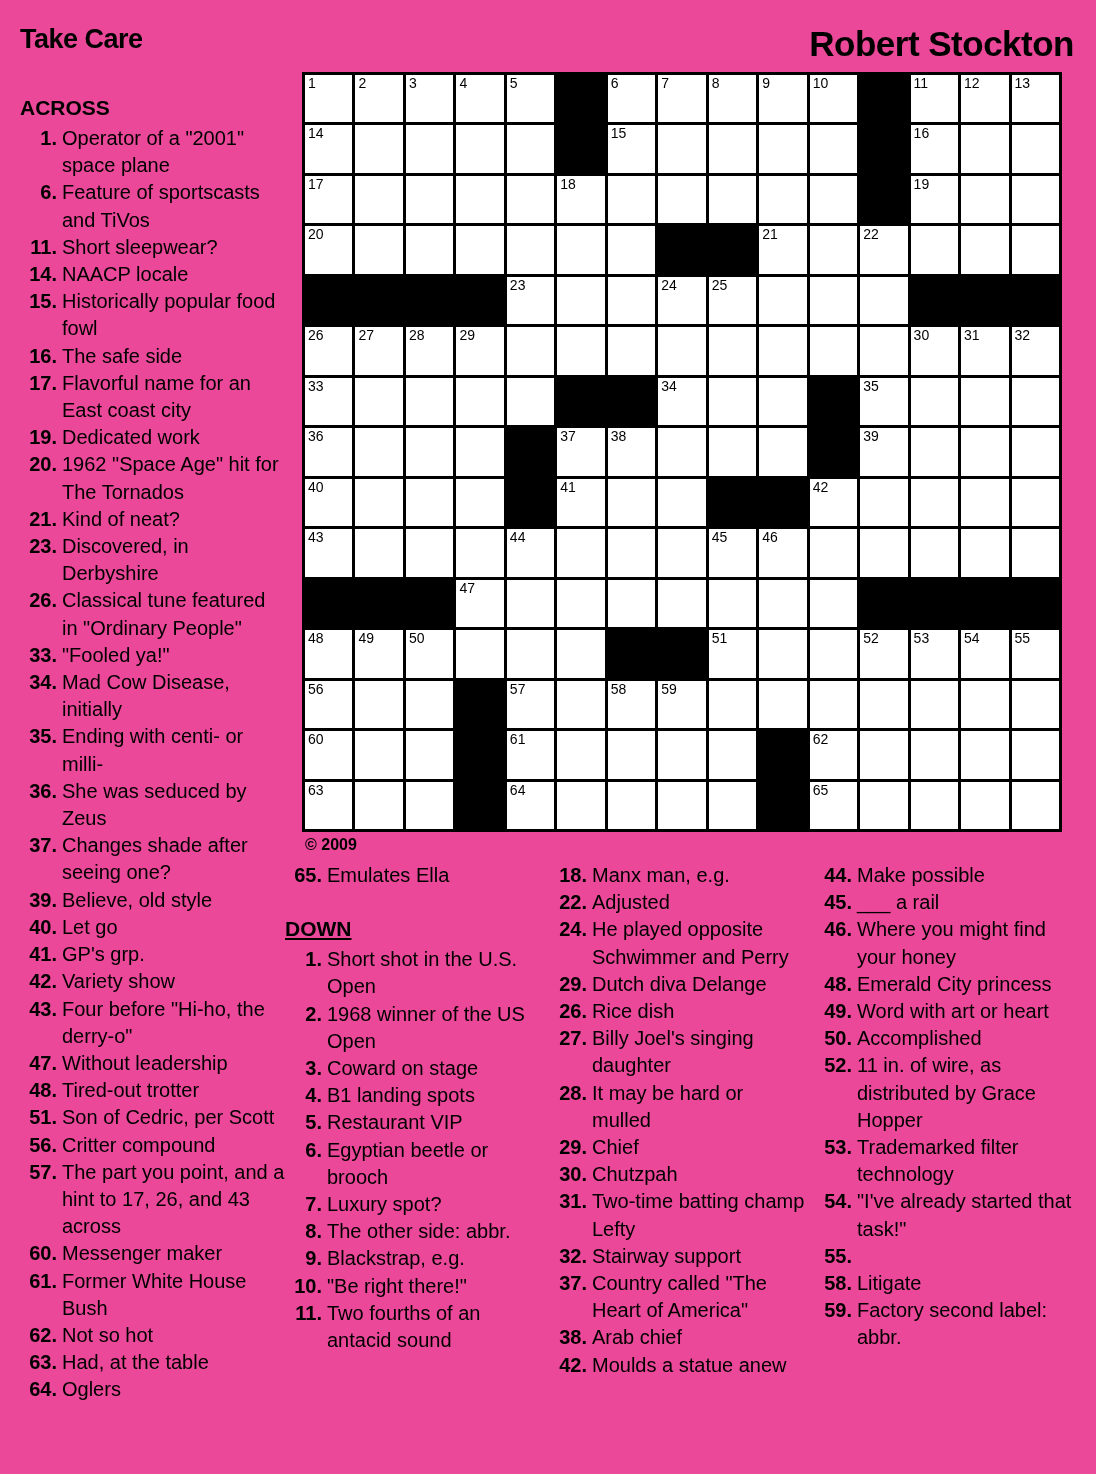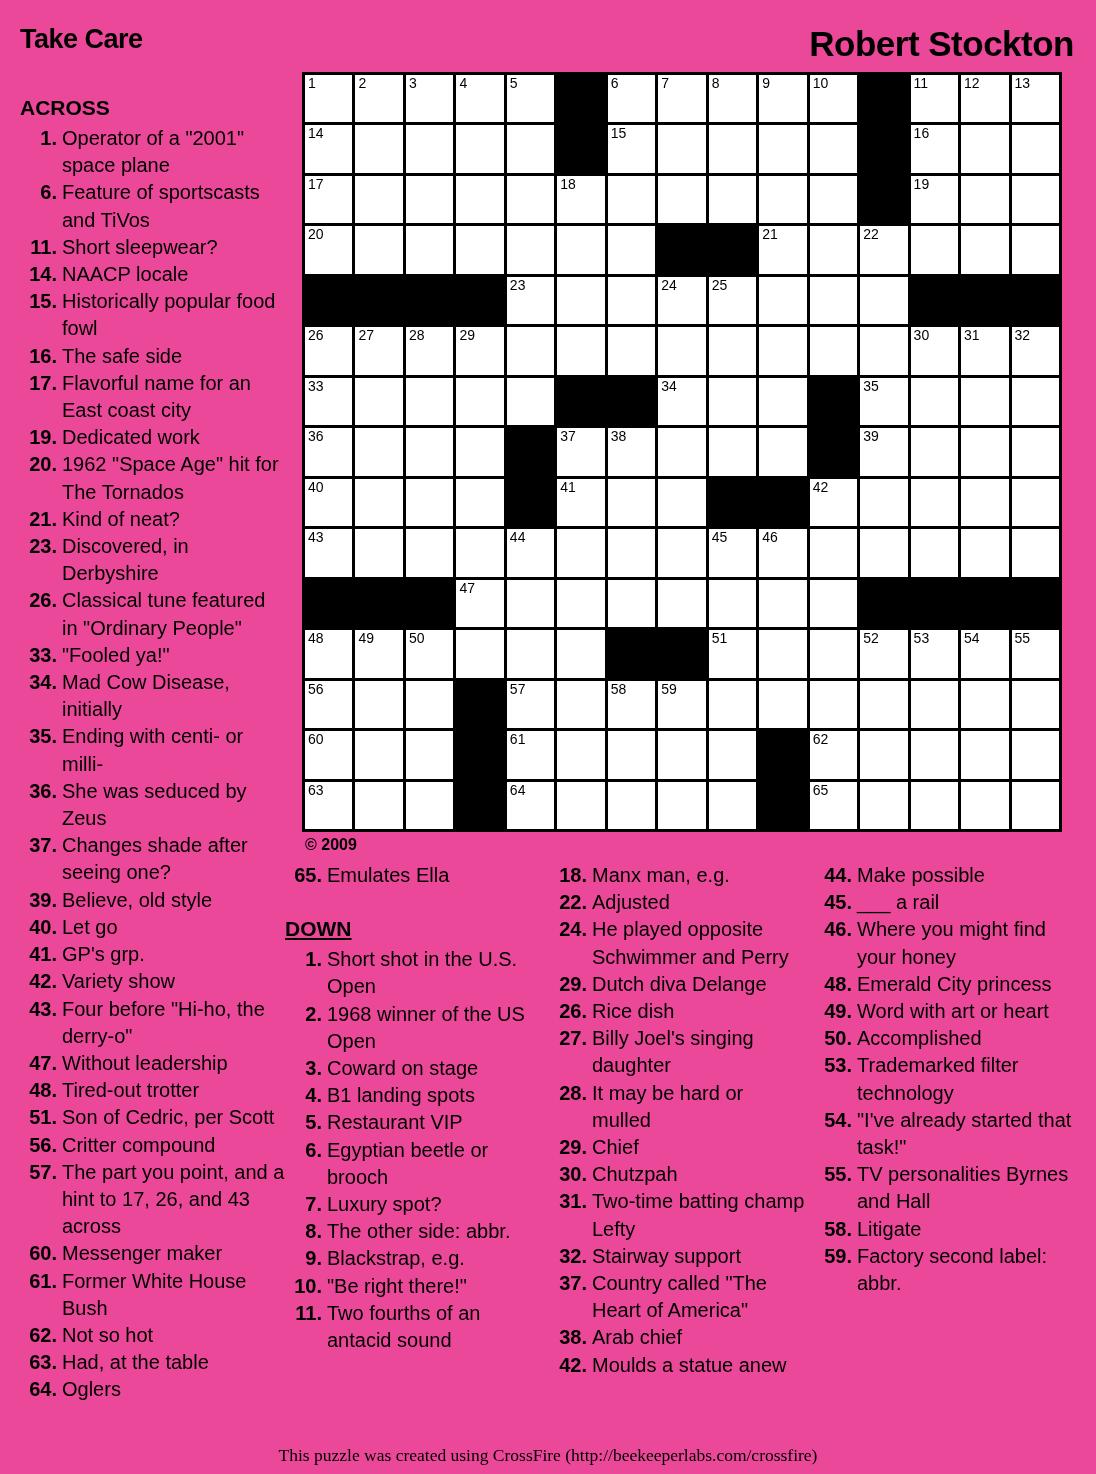--- a/index.html
+++ b/index.html
@@ -661,35 +661,37 @@
       </div>
       <div class="clue">
         <span class="n">49.</span>
         <span class="t">Word with art or heart</span>
       </div>
       <div class="clue">
         <span class="n">50.</span>
         <span class="t">Accomplished</span>
       </div>
       <div class="clue">
+        <span class="n">52.</span>
+        <span class="t">11 in. of wire, as distributed by Grace Hopper</span>
+      </div>
+      <div class="clue">
         <span class="n">53.</span>
         <span class="t">Trademarked filter technology</span>
       </div>
       <div class="clue">
         <span class="n">54.</span>
         <span class="t">"I've already started that task!"</span>
       </div>
       <div class="clue">
         <span class="n">55.</span>
-        <span class="t">TV personalities Byrnes and Hall</span>
       </div>
       <div class="clue">
         <span class="n">58.</span>
         <span class="t">Litigate</span>
       </div>
       <div class="clue">
         <span class="n">59.</span>
         <span class="t">Factory second label: abbr.</span>
       </div>
     </div>
 
-  <div class="footer">This puzzle was created using CrossFire (http://beekeeperlabs.com/crossfire)</div>
 </div>
 
 </body></html>

